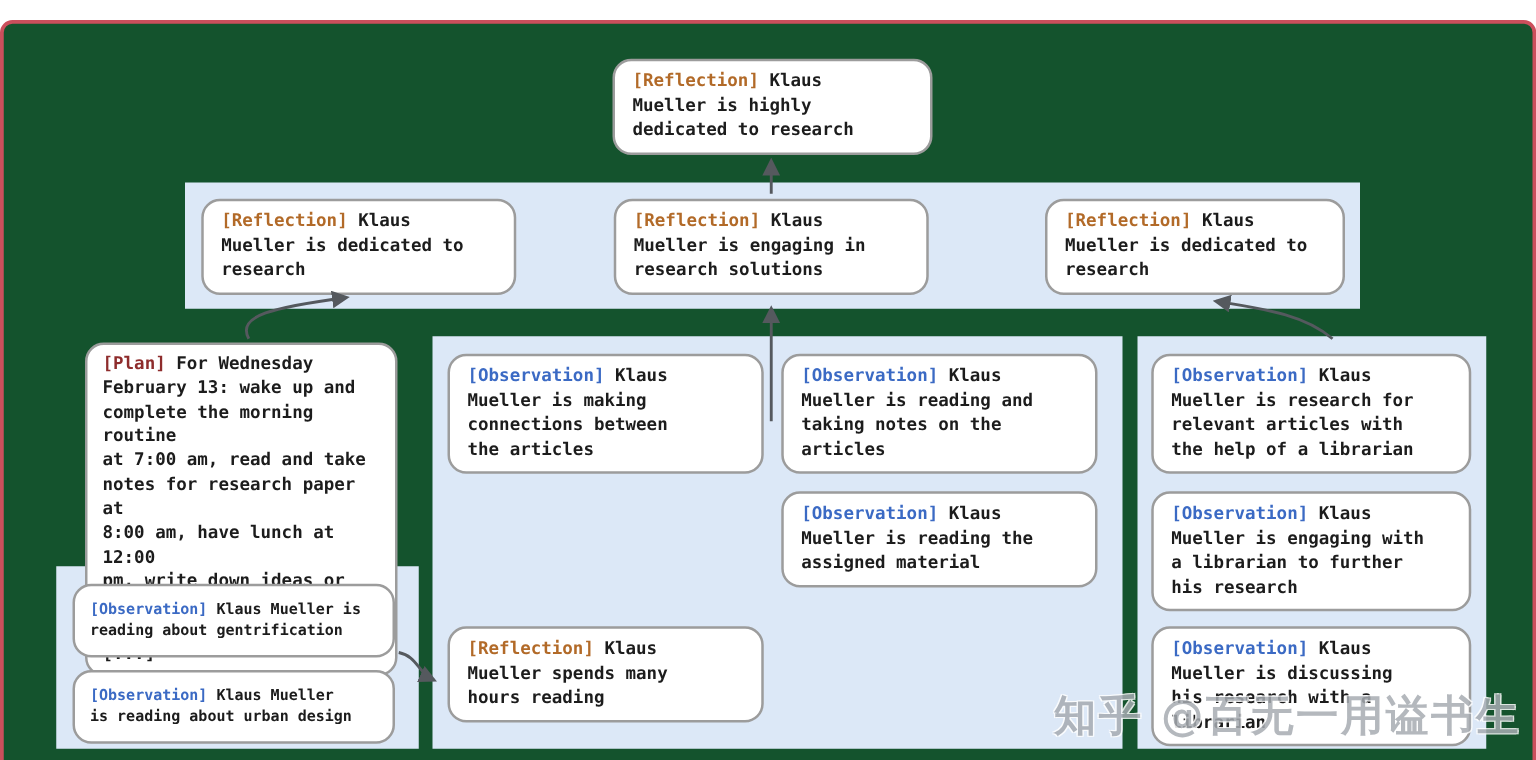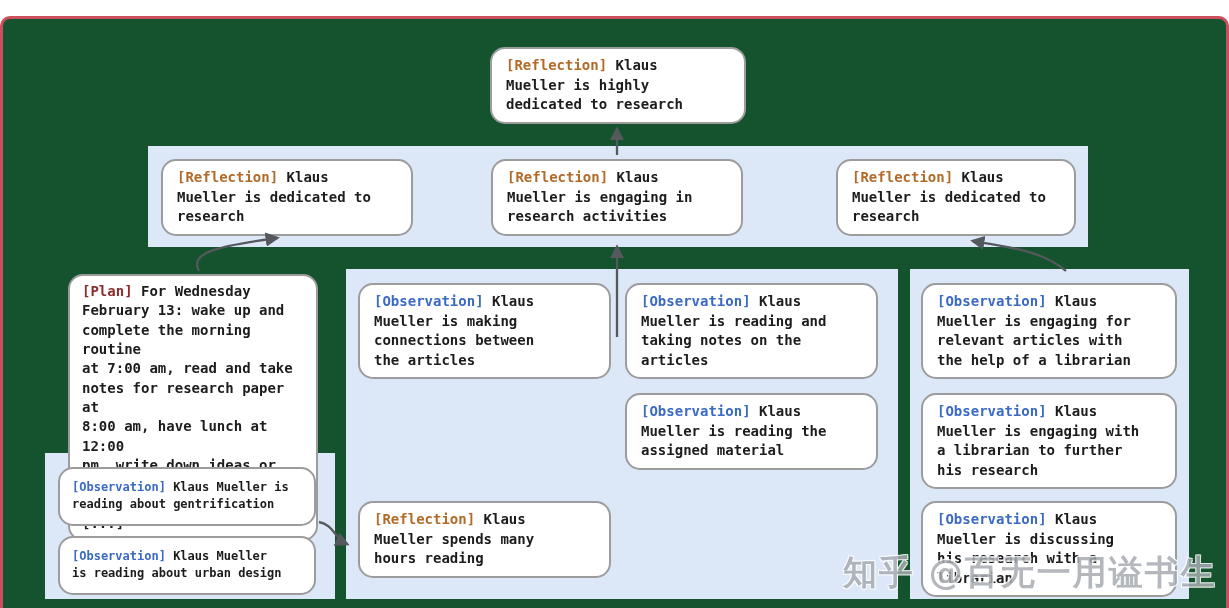--- a/index.html
+++ b/index.html
@@ -76,21 +76,21 @@
   </div>
 
   <div class="node" id="r2a">
     <span class="tag tag-reflection">[Reflection]</span><span class="txt">Klaus
 Mueller is dedicated to
 research</span>
   </div>
   <div class="node" id="r2b">
     <span class="tag tag-reflection">[Reflection]</span><span class="txt">Klaus
 Mueller is engaging in
-research activities</span>
+research solutions</span>
   </div>
   <div class="node" id="r2c">
     <span class="tag tag-reflection">[Reflection]</span><span class="txt">Klaus
 Mueller is dedicated to
 research</span>
   </div>
 
   <div class="node sz-plan" id="plan">
     <span class="tag tag-plan">[Plan]</span><span class="txt">For Wednesday
 February 13: wake up and
@@ -131,21 +131,21 @@
 articles</span>
   </div>
   <div class="node" id="b2">
     <span class="tag tag-observation">[Observation]</span><span class="txt">Klaus
 Mueller is reading the
 assigned material</span>
   </div>
 
   <div class="node" id="c1">
     <span class="tag tag-observation">[Observation]</span><span class="txt">Klaus
-Mueller is engaging for
+Mueller is research for
 relevant articles with
 the help of a librarian</span>
   </div>
   <div class="node" id="c2">
     <span class="tag tag-observation">[Observation]</span><span class="txt">Klaus
 Mueller is engaging with
 a librarian to further
 his research</span>
   </div>
   <div class="node" id="c3">

